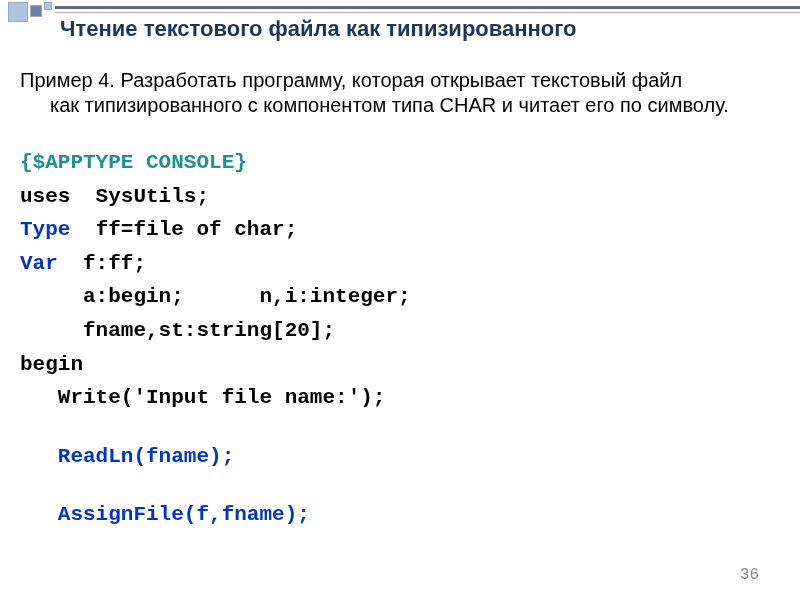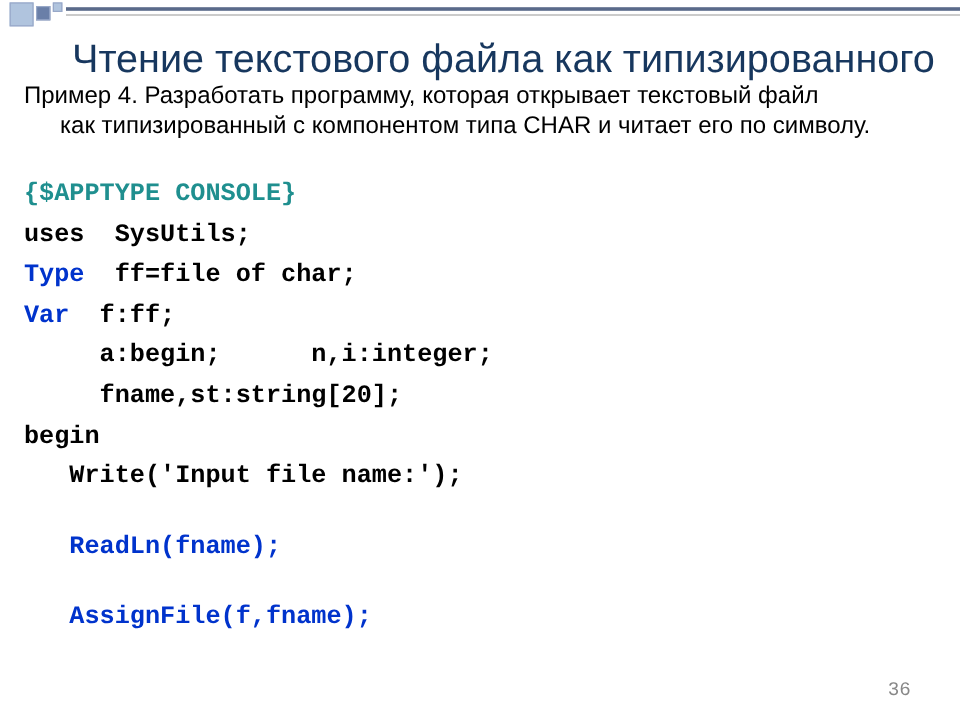--- a/index.html
+++ b/index.html
@@ -22,25 +22,25 @@
       background: #b0c4de;
       border: 1px solid #98a8c8;
     }
     .b1 { left: 8px; top: 2px; width: 20px; height: 20px; }
     .b2 { left: 30px; top: 5px; width: 12px; height: 12px; background: #6a7fa8; }
     .b3 { left: 44px; top: 2px; width: 8px; height: 8px; }
     .hr1 { position: absolute; left: 55px; top: 6px; width: 745px; height: 3px; background: #5a6a8a; }
     .hr2 { position: absolute; left: 55px; top: 12px; width: 745px; height: 1px; background: #aaa; }
     .title {
       position: absolute;
-      top: 30px;
+      top: 16px;
       left: 60px;
       right: 10px;
-      font-size: 33px;
-      font-weight: normal;
+      font-size: 22px;
+      font-weight: bold;
       color: #17375E;
       font-family: Arial, sans-serif;
     }
     .content {
       position: absolute;
       top: 68px;
       left: 20px;
       right: 20px;
     }
     .example-label {
@@ -88,21 +88,21 @@
   <div class="deco-block b3"></div>
   <div class="hr1"></div>
   <div class="hr2"></div>
 </div>
 
 <div class="title">Чтение текстового файла как типизированного</div>
 
 <div class="content">
   <div class="para">
     <span class="example-label">Пример 4.</span><span class="example-text"> Разработать программу, которая открывает текстовый файл</span>
-    <span class="example-text indent">как типизированный с компонентом типа CHAR и читает его по символу.</span>
+    <span class="example-text indent">как типизированного с компонентом типа CHAR и читает его по символу.</span>
   </div>
 
   <div class="code">
     <div class="code-line teal">{$APPTYPE CONSOLE}</div>
     <div class="code-line">uses  SysUtils;</div>
     <div class="code-line"><span class="blue">Type  </span><span>ff=file of char;</span></div>
     <div class="code-line"><span class="blue">Var  </span><span>f:ff;</span></div>
     <div class="code-line">     a:begin;      n,i:integer;</div>
     <div class="code-line">     fname,st:string[20];</div>
     <div class="code-line">begin</div>

